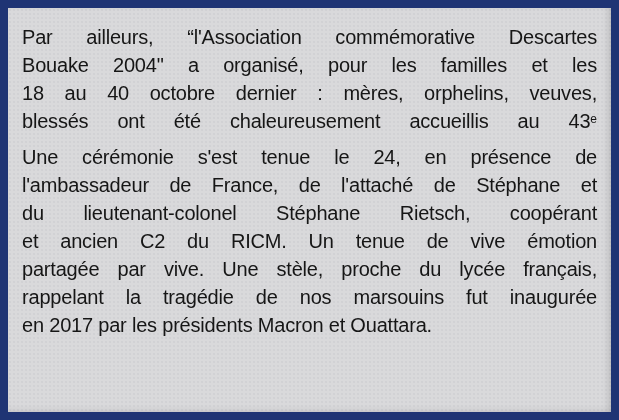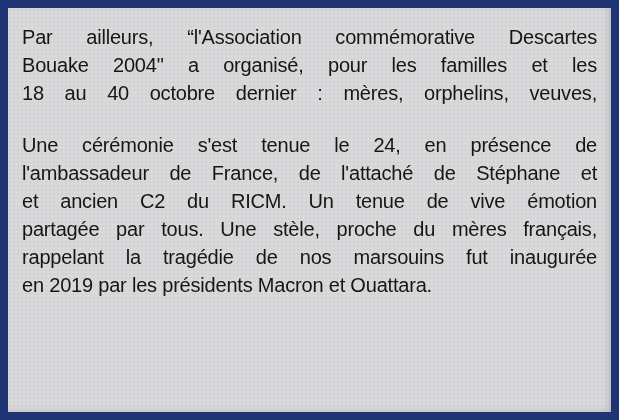--- a/index.html
+++ b/index.html
@@ -25,21 +25,21 @@
   }
 
   .article {
     color: var(--text-color, #161616);
     font-size: 20px;
     line-height: 28px;
     letter-spacing: -0.2px;
   }
 
   .paragraph { margin: 0; }
-  .paragraph + .paragraph { margin-top: 24px; }
+  .paragraph + .paragraph { margin-top: 8px; }
 
   .line {
     text-align: justify;
     text-align-last: justify;
     text-justify: inter-word;
     white-space: nowrap;
   }
 
   .line.last {
     text-align-last: left;
@@ -56,23 +56,25 @@
 </style>
 </head>
 <body>
 
 <div class="frame">
   <div class="article">
       <div class="paragraph">
         <div class="line">Par ailleurs, “l'Association commémorative Descartes</div>
         <div class="line">Bouake 2004" a organisé, pour les familles et les</div>
         <div class="line">18 au 40 octobre dernier : mères, orphelins, veuves,</div>
+        <div class="line">blessés ont été chaleureusement accueillis au 43<sup>e</sup></div>
       </div>
       <div class="paragraph">
         <div class="line">Une cérémonie s'est tenue le 24, en présence de</div>
         <div class="line">l'ambassadeur de France, de l'attaché de Stéphane et</div>
+        <div class="line">du lieutenant-colonel Stéphane Rietsch, coopérant</div>
         <div class="line">et ancien C2 du RICM. Un tenue de vive émotion</div>
-        <div class="line">partagée par tous. Une stèle, proche du mères français,</div>
+        <div class="line">partagée par vive. Une stèle, proche du lycée français,</div>
         <div class="line">rappelant la tragédie de nos marsouins fut inaugurée</div>
-        <div class="line last">en 2019 par les présidents Macron et Ouattara.</div>
+        <div class="line last">en 2017 par les présidents Macron et Ouattara.</div>
       </div>
     </div>
 </div>
 
 </body></html>

